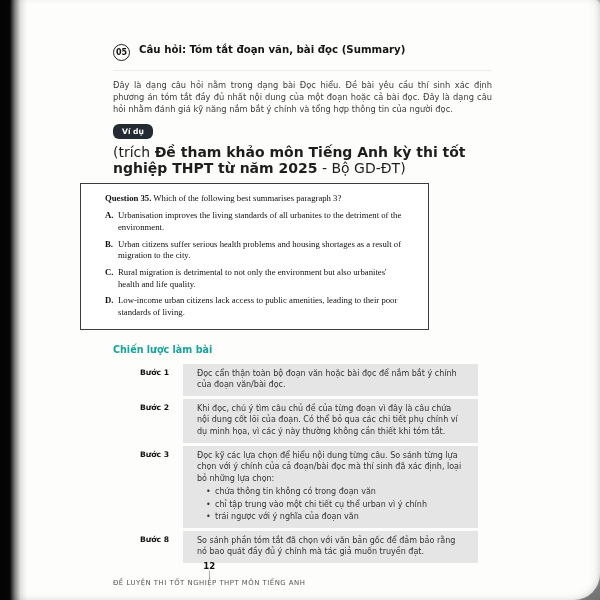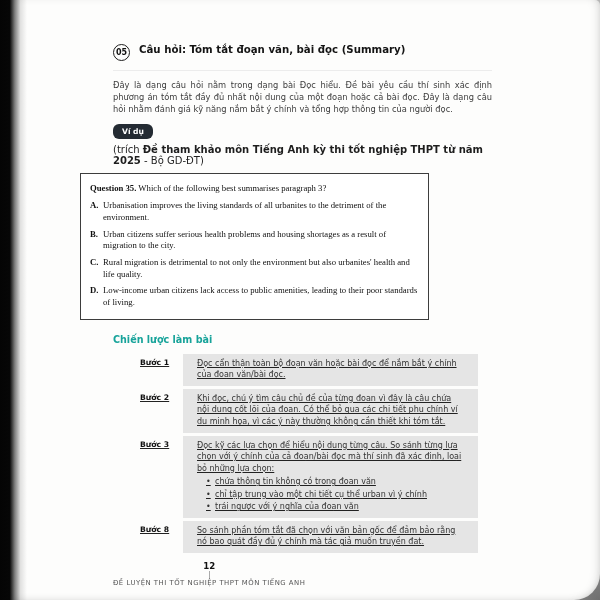--- a/index.html
+++ b/index.html
@@ -23,38 +23,38 @@
   .num-badge { width:17px; height:17px; border:1.6px solid #1d1d1d; border-radius:50%;
                display:flex; align-items:center; justify-content:center;
                font-size:8px; font-weight:bold; color:#101010; flex:none; }
   .section-title { font-size:10.2px; font-weight:bold; color:#141414; }
 
   .intro { margin-top:8px; font-size:8.3px; line-height:1.46; text-align:justify; color:#3c3c3c; }
 
   .vidu-badge { display:inline-block; margin-top:9px; background:var(--badge-dark,#242b33);
                 color:#fff; font-size:7.6px; font-weight:bold; padding:3px 9px; border-radius:6px; }
 
-  .source-line { margin-top:5px; font-size:10px; color:#1e1e1e; }
+  .source-line { margin-top:5px; font-size:14px; color:#1e1e1e; }
   .b { font-weight:bold; }
 
   .question-box { margin-top:7px; margin-left:-33px; width:349px;
                   border:1.2px solid #3d3d3d; background:#fff;
-                  padding:9px 9px 10px;
+                  padding:9px 24px 10px;
                   font-family:"Liberation Serif","DejaVu Serif",serif;
                   font-size:8.7px; color:#101010; }
   .q-line { line-height:1.35; }
   .option { display:flex; margin-top:5px; line-height:1.35; }
   .option-letter { font-weight:bold; width:13px; flex:none; }
   .option-text { flex:1; }
 
   .strategy-heading { margin-top:14px; font-size:9.6px; font-weight:bold;
                       color:var(--accent-teal,#17a39a); }
 
   .steps { margin-top:9px; margin-left:27px; margin-right:14px; }
-  .step-row { display:flex; align-items:flex-start; margin-top:3px;text-decoration:underline; }
+  .step-row { display:flex; align-items:flex-start; margin-top:3px; }
   .step-row:first-child { margin-top:0; }
   .step-label { flex:none; width:34px; font-size:7.7px; font-weight:bold; color:#111;
                 padding-top:4px; white-space:nowrap; line-height:1.2; }
   .step-body { flex:1; margin-left:9px; background:#e5e5e5; padding:4px 14px 5px;
                font-size:8px; line-height:1.44; color:#333; }
   .bullets { margin-top:2px; }
   .bullet { display:flex; margin-top:1px; padding-left:9px; }
   .bullet-dot { width:9px; flex:none; }
   .bullet-text { flex:1; }
 

